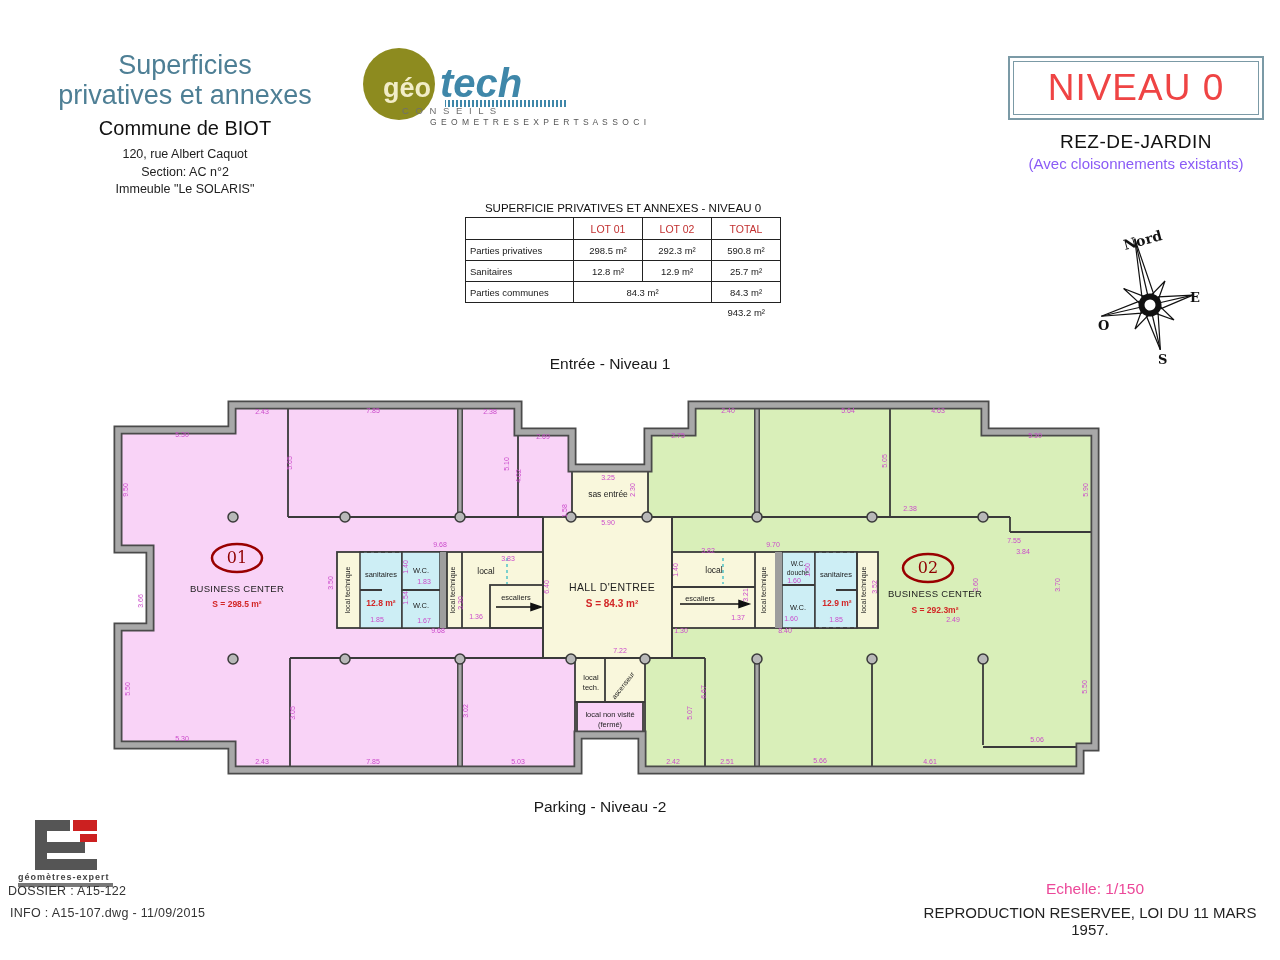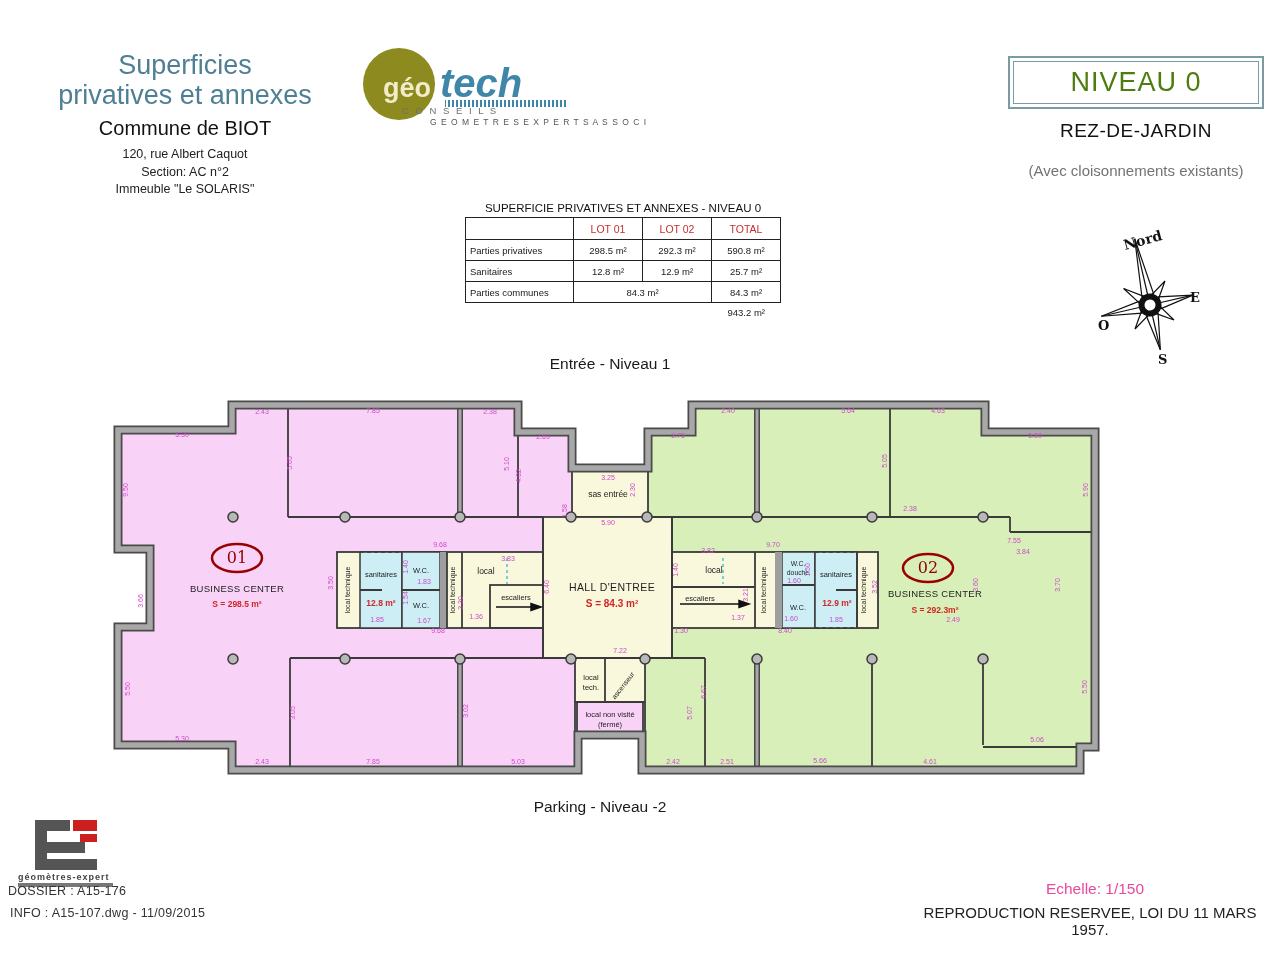--- a/index.html
+++ b/index.html
@@ -11,23 +11,23 @@
   .main-title{color:#4e7f95;font-size:27px;line-height:30px}
   .commune{margin-top:7px;font-size:20px;color:#111;text-underline-offset:3px}
   .addr{margin-top:6px;font-size:12.5px;line-height:17.5px;color:#222}
 
   
   .logo-svg{position:absolute;left:360px;top:40px}
 
   
   .level-block{position:absolute;left:1008px;top:56px;width:256px;text-align:center}
   .level-box{border:2px solid #7b9aa6;padding:3px}
-  .level-box-inner{border:1px solid #7b9aa6;font-size:27px;color:#4d7c0f;padding:5px 0;letter-spacing:1px}
+  .level-box-inner{border:1px solid #7b9aa6;font-size:37px;color:#ef4444;padding:5px 0;letter-spacing:1px}
   .rez{margin-top:11px;font-size:19px;color:#111;letter-spacing:.5px}
-  .note{margin-top:20px;font-size:15px;color:#737373;white-space:nowrap}
+  .note{margin-top:2px;font-size:15px;color:#8b5cf6;white-space:nowrap}
 
   
   .table-block{position:absolute;left:465px;top:202px;width:316px}
   .table-title{font-size:11.5px;text-align:center;margin-bottom:3px;color:#111}
   table.areas{border-collapse:collapse;width:100%}
   table.areas td{border:1px solid #222;height:20px;font-size:9.5px;text-align:center;padding:0 15px}
   table.areas td.lbl{text-align:left;padding-left:4px;width:88px}
   table.areas td.hdr{color:#c23030;font-size:10.5px;height:21px}
   .grand-total{font-size:9.5px;text-align:right;padding-right:16px;margin-top:4px}
 
@@ -355,16 +355,16 @@
       <rect x="37" y="47" width="50" height="11"></rect>
   </g>
   <g fill="#cc2020">
     <rect x="63" y="8" width="24" height="11"></rect>
       <rect x="70" y="22" width="17" height="8"></rect>
   </g>
   <text x="8" y="68" font-size="9" font-weight="bold" letter-spacing="1" fill="#444" font-family="Liberation Sans, sans-serif">géomètres-expert</text>
   <rect x="8" y="71" width="95" height="4" fill="#787878"></rect>
 </svg>
 
-<div class="dossier">DOSSIER : A15-176</div>
+<div class="dossier">DOSSIER : A15-122</div>
 <div class="info">INFO : A15-107.dwg - 11/09/2015</div>
 <div class="scale">Echelle: 1/150</div>
 <div class="notice">REPRODUCTION RESERVEE, LOI DU 11 MARS 1957.</div>
 
 </body></html>

